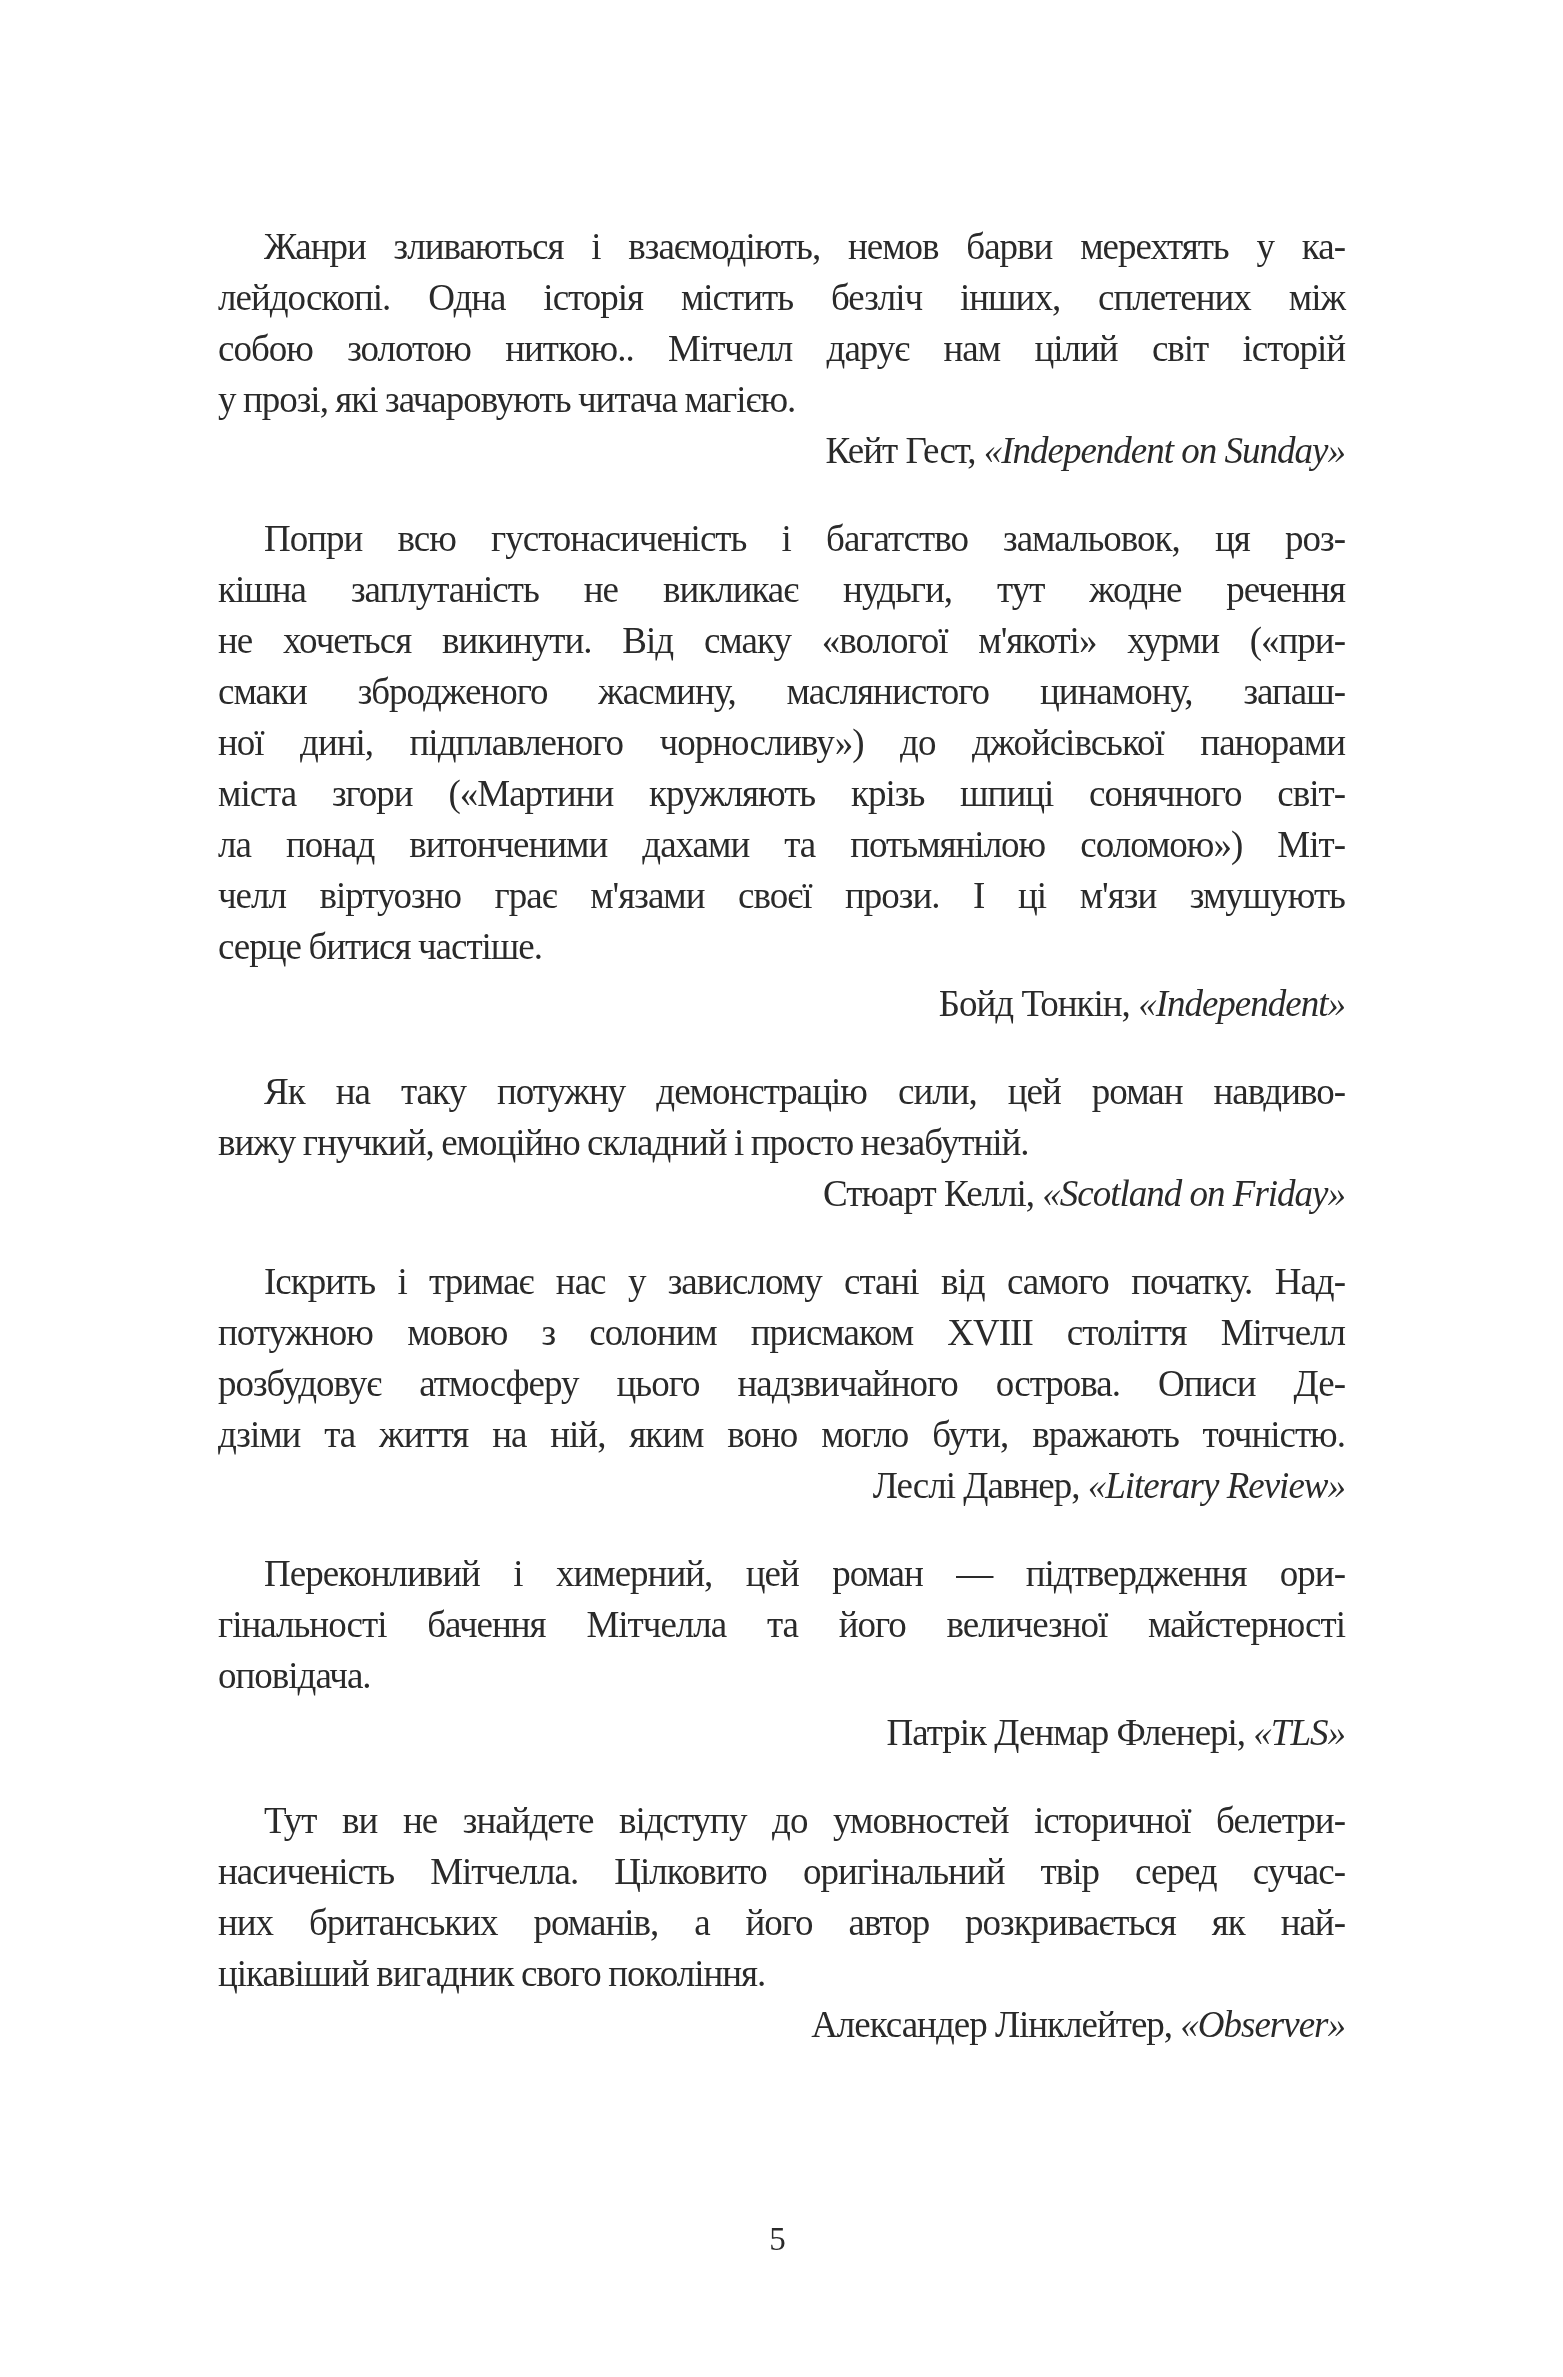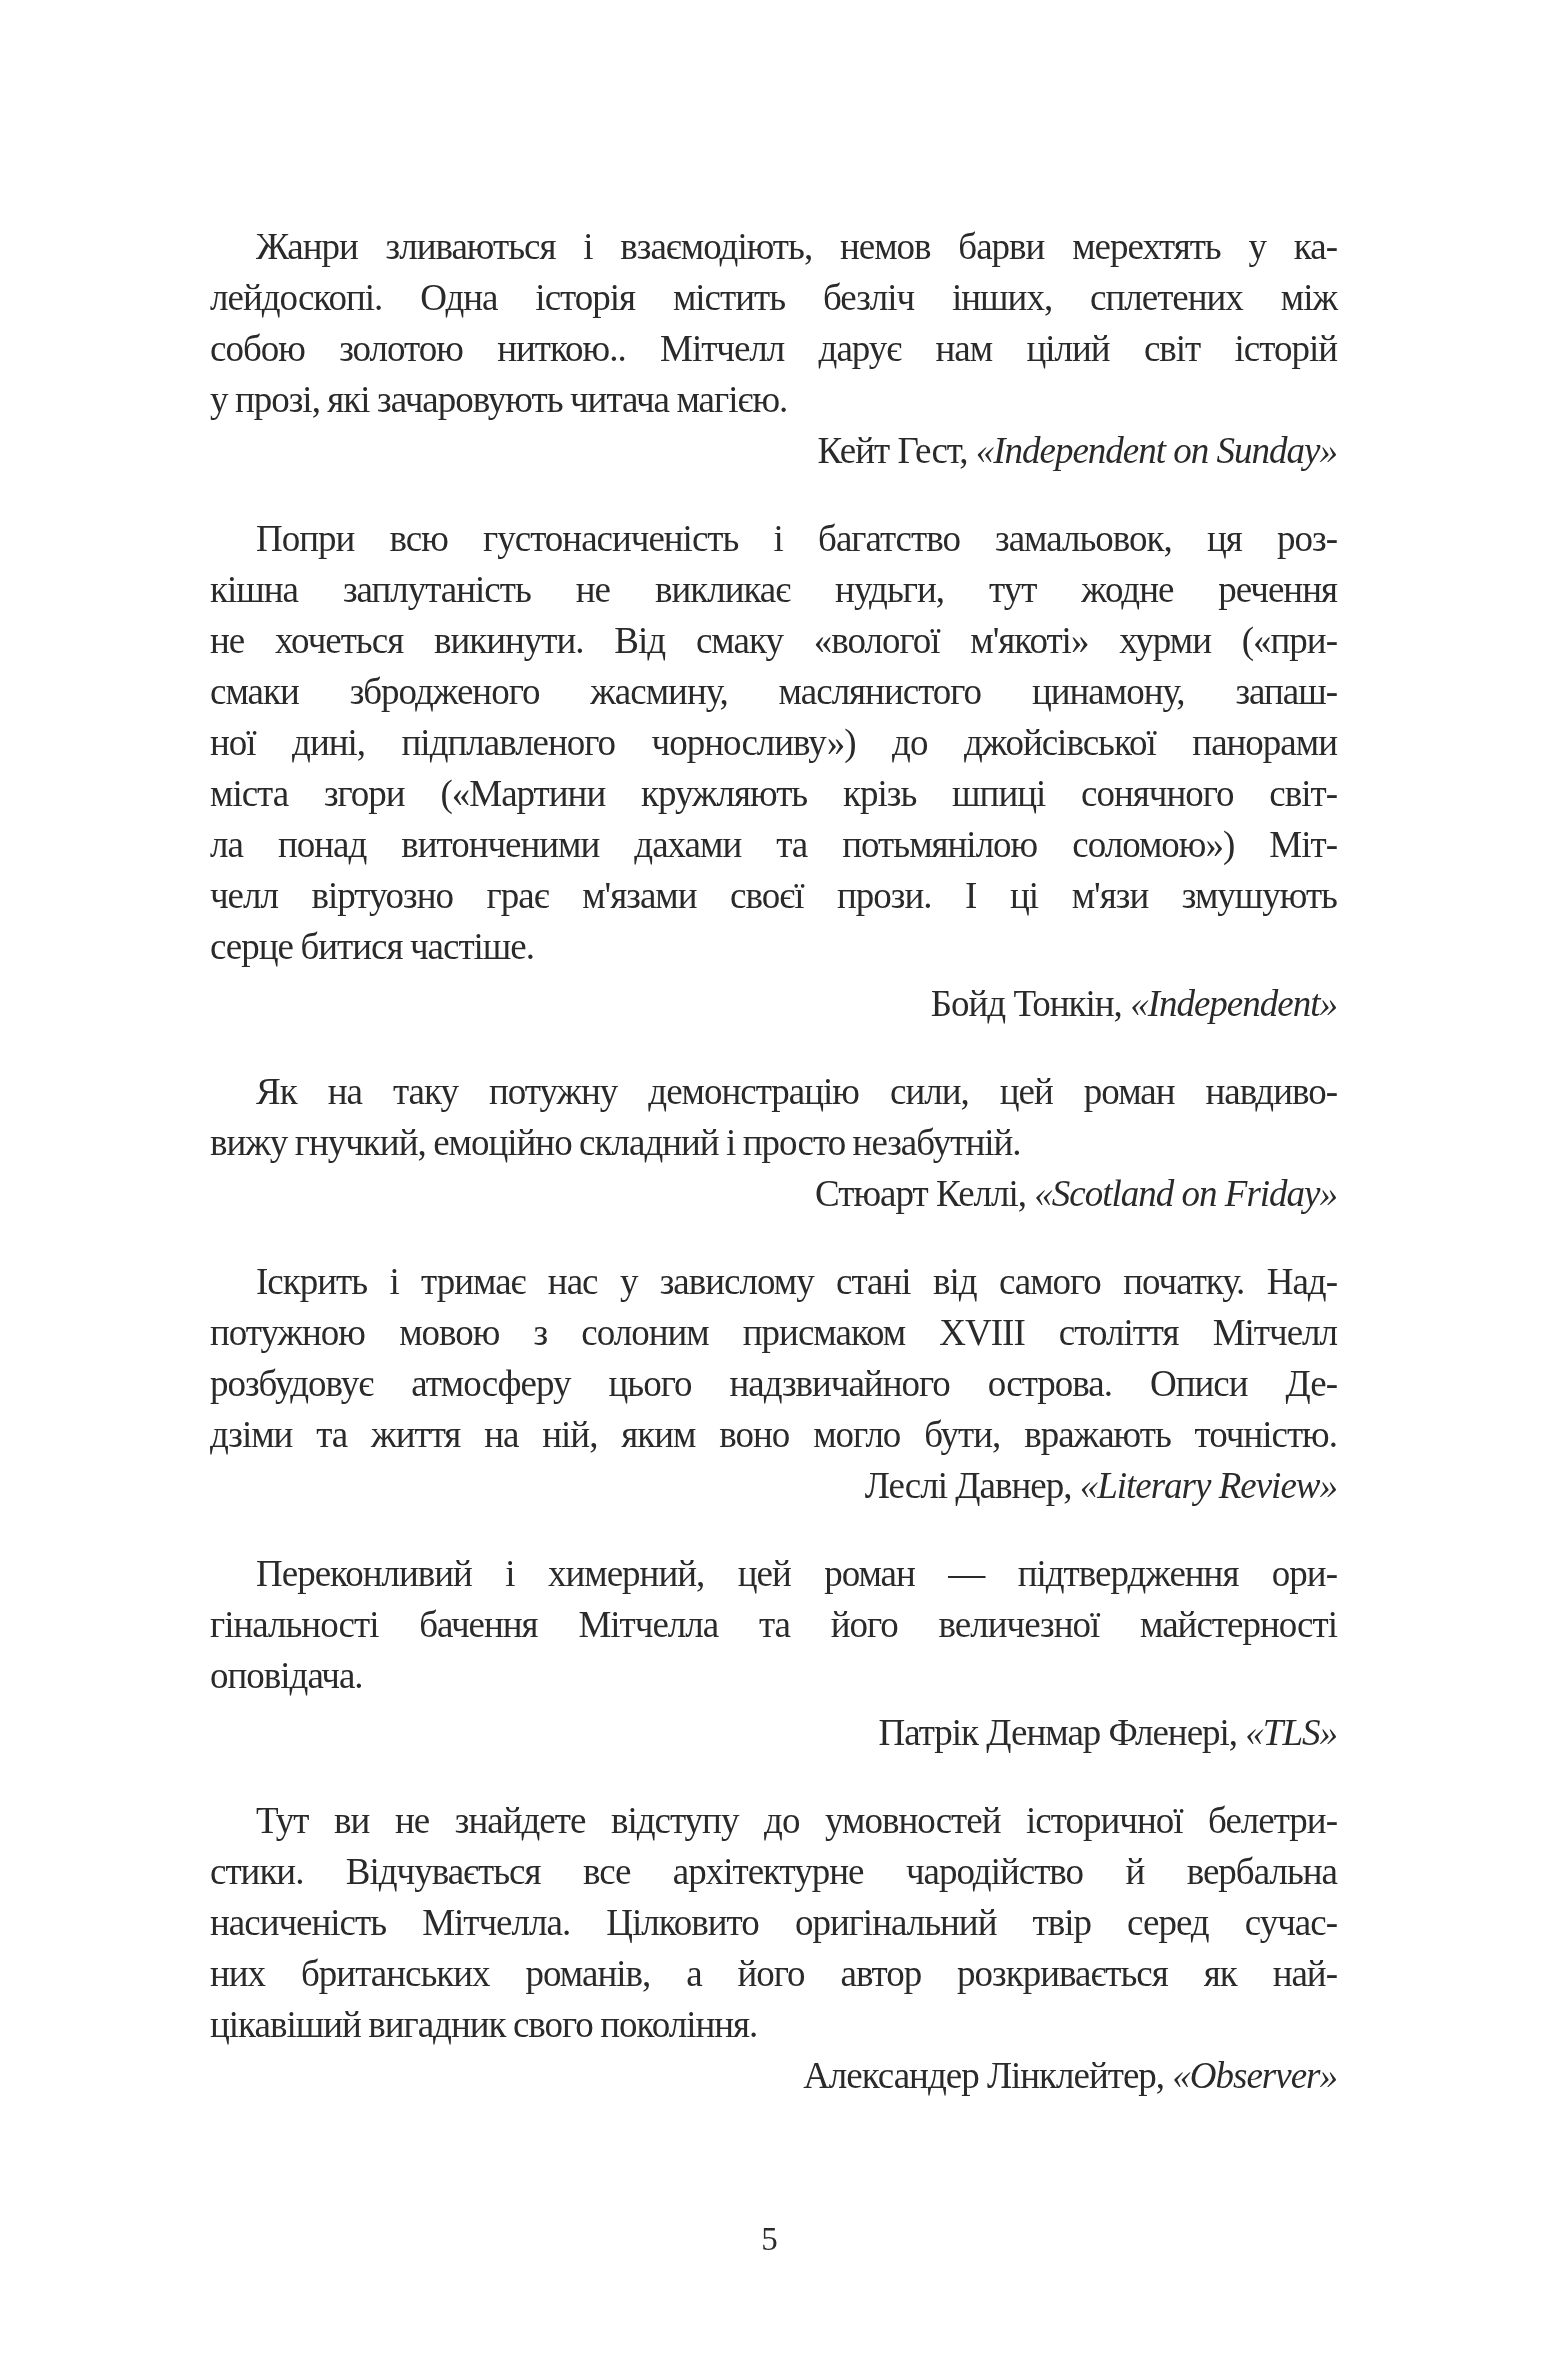--- a/index.html
+++ b/index.html
@@ -10,21 +10,21 @@
   body {
     width: 1563px;
     height: 2377px;
     position: relative;
     overflow: hidden;
     font-family: "Liberation Serif", "DejaVu Serif", serif;
     color: #2a2a2a;
   }
   .page {
     position: absolute;
-    left: 0; top: 0;
+    left: 8px; top: 0;
     width: 1538px;
     height: 2377px;
     background: #ffffff;
   }
   .column {
     position: absolute;
     left: 210px;
     top: 221px;
     width: 1127px;
   }
@@ -135,21 +135,20 @@
       <span class="line">гінальності бачення Мітчелла та його величезної майстерності</span>
       <span class="line last">оповідача.</span>
       <div class="attribution spaced">
         <span>Патрік Денмар Фленері,</span>
         <span class="source">«TLS»</span>
       </div>
     </div>
 
     <div class="review">
       <span class="line first">Тут ви не знайдете відступу до умовностей історичної белетри-</span>
-      <span class="line">стики. Відчувається все архітектурне чародійство й вербальна</span>
       <span class="line">насиченість Мітчелла. Цілковито оригінальний твір серед сучас-</span>
       <span class="line">них британських романів, а його автор розкривається як най-</span>
       <span class="line last">цікавіший вигадник свого покоління.</span>
       <div class="attribution">
         <span>Александер Лінклейтер,</span>
         <span class="source">«Observer»</span>
       </div>
     </div>
 
   </div>

